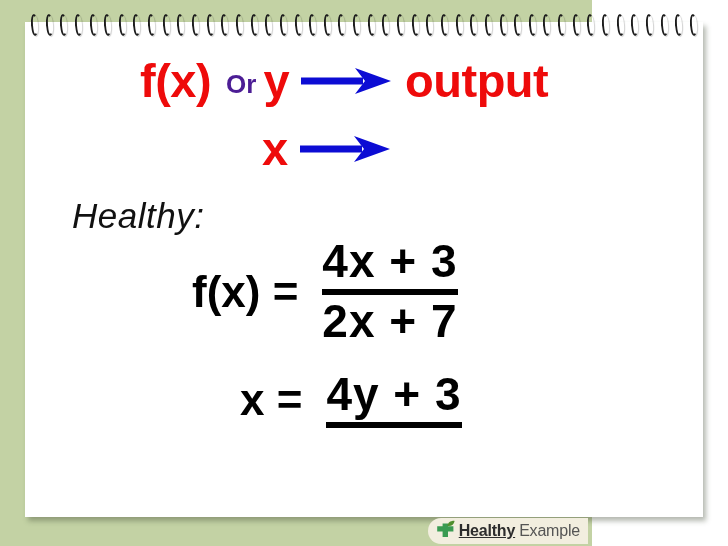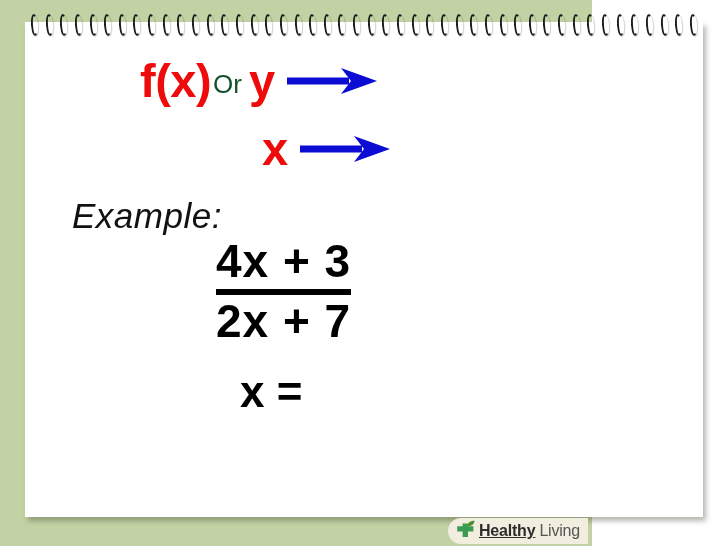--- a/index.html
+++ b/index.html
@@ -68,25 +68,25 @@
   #map-row-2 { left: 262px; top: 125px; }
 
   .red-big {
     color: #ee0b0b;
     font-weight: bold;
     font-size: 47px;
     line-height: 1;
     letter-spacing: -0.5px;
   }
   .red-small {
-    color: #14532d;
-    font-weight: normal;
+    color: #4c1d95;
+    font-weight: bold;
     font-size: 26px;
     line-height: 1;
-    margin: 6px 7px 0 2px;
+    margin: 6px 7px 0 15px;
   }
 
   
   .arrow {
     display: inline-block;
     margin: 4px 12px 0 12px;
   }
 
   
   #example-label {
@@ -216,56 +216,59 @@
   <div class="maprow" id="map-row-1">
     <span class="red-big">f(x)</span>
     <span class="red-small">Or</span>
     <span class="red-big">y</span>
     <span class="arrow">
       <svg width="92" height="30" viewBox="0 0 92 30" xmlns="http://www.w3.org/2000/svg">
         <rect x="0" y="11.5" width="62" height="7" fill="#0c0cd4"></rect>
         <path d="M 54 2 L 90 15 L 54 28 L 64 15 Z" fill="#0c0cd4"></path>
       </svg>
     </span>
+    <span class="red-big">output</span>
   </div>
 
   <div class="maprow" id="map-row-2">
     <span class="red-big">x</span>
     <span class="arrow">
       <svg width="92" height="30" viewBox="0 0 92 30" xmlns="http://www.w3.org/2000/svg">
         <rect x="0" y="11.5" width="62" height="7" fill="#0c0cd4"></rect>
         <path d="M 54 2 L 90 15 L 54 28 L 64 15 Z" fill="#0c0cd4"></path>
       </svg>
     </span>
   </div>
 
-  <div id="example-label">Example:</div>
+  <div id="example-label">Healthy:</div>
 
   <div class="equation" id="equation-1">
+    <span class="eq-lhs">f(x) =</span>
     <span class="eq-space"></span>
     <span class="fraction">
       <span class="frac-num">4x + 3</span>
       <span class="frac-bar"></span>
       <span class="frac-den">2x + 7</span>
     </span>
   </div>
 
   <div class="equation" id="equation-2">
     <span class="eq-lhs">x =</span>
     <span class="eq-space"></span>
     <span class="fraction">
+      <span class="frac-num">4y + 3</span>
       <span class="frac-bar"></span>
     </span>
   </div>
 
   <div id="watermark">
     <span>
       <svg width="20" height="19" viewBox="0 0 20 19" xmlns="http://www.w3.org/2000/svg">
         <path d="M6.6 6.2 H1.2 V11.6 H6.6 V17 H12 V11.6 H17.4 V6.2 H12 V3.4 H6.6 Z" fill="#3a9b52"></path>
         <path d="M11.5 5.0 C13.0 0.9 17.2 0.6 18.6 0.9 C18.0 4.2 15.4 6.5 11.6 5.9 Z" fill="#4f8f2e"></path>
       </svg>
     </span>
     <span class="wm-text">
-      <span class="wm-bold">Healthy</span><span class="wm-light">Living</span>
+      <span class="wm-bold">Healthy</span><span class="wm-light">Example</span>
     </span>
   </div>
 
 </div>
 
 </body></html>

